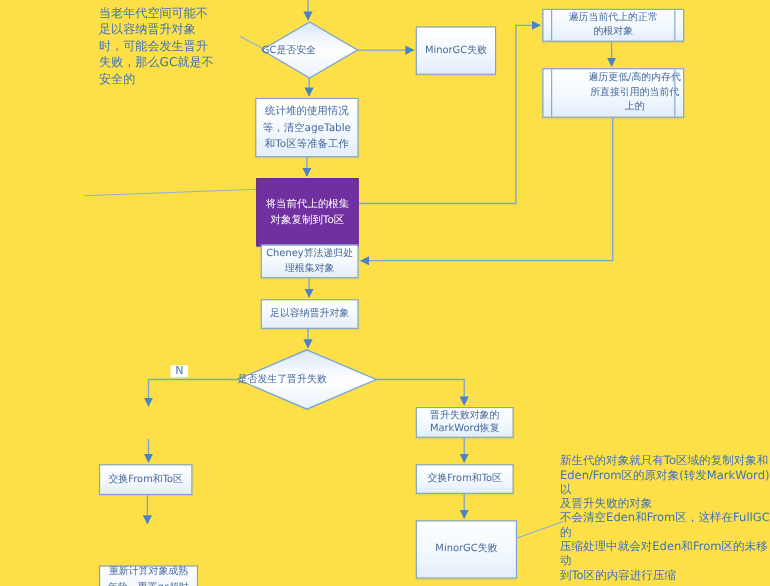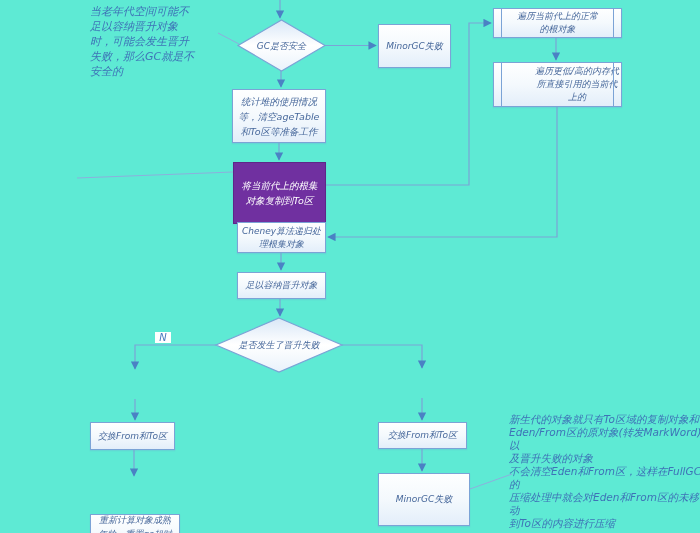--- a/index.html
+++ b/index.html
@@ -1,19 +1,18 @@
 <!DOCTYPE html>
 <html><head>
 <meta charset="utf-8">
 <style>
   html,body{margin:0;padding:0;background:#ffffff;}
   #canvas{
-    position:relative;width:700px;height:533px;background:#5eead4;overflow:hidden;
+    position:relative;width:700px;height:533px;background:#fde047;overflow:hidden;
     font-family:"DejaVu Sans",sans-serif;
-    font-style:italic;
   }
   #wires{position:absolute;left:0;top:0;width:700px;height:533px;}
   .node{
     position:absolute;box-sizing:border-box;
     border:1px solid #7ba3d6;
     background:linear-gradient(180deg,#feffff 0%,#f4f9fd 50%,#e3eefa 100%);
     color:#47689b;font-size:9px;line-height:13px;
     display:flex;align-items:center;justify-content:center;
     text-align:center;white-space:pre-line;
     box-shadow:0 1px 1px rgba(120,160,210,.25);
@@ -22,21 +21,21 @@
     content:"";position:absolute;top:0;bottom:0;width:0;border-left:1px solid #7ba3d6;
   }
   .subroutine::before{left:7px;}
   .subroutine::after{right:7px;}
   .purple{
     background:#7030a0;border-color:#5e2788;color:#ffffff;
     font-size:9.5px;line-height:15px;
   }
   .diamond-label{
     position:absolute;color:#47689b;font-size:9px;line-height:12px;
-    text-align:center;white-space:pre-line;pointer-events:none;
+    text-align:left;white-space:pre-line;pointer-events:none;
   }
   .ann{
     position:absolute;color:#3e73b7;white-space:pre-line;
   }
   #ann-top-left{left:90px;top:4px;width:152px;font-size:11px;line-height:15px;}
   #ann-left{left:4px;top:80px;width:218px;font-size:10.5px;line-height:12.4px;}
   #ann-bottom-right{left:509px;top:413px;width:196px;font-size:10.5px;line-height:13px;}
   #branch-n-label{
     position:absolute;left:155px;top:332px;width:16px;text-align:center;
     color:#4a7abf;font-size:10px;background:#ffffff;
@@ -115,16 +114,18 @@
 和To区等准备工作</div>
   <div class="node purple" style="left:233px;top:162px;width:93px;height:62px;">将当前代上的根集
 对象复制到To区</div>
   <div class="node" style="left:237px;top:222px;width:89px;height:31px;">Cheney算法递归处
 理根集对象</div>
   <div class="node" style="left:237px;top:272px;width:89px;height:27px;">足以容纳晋升对象</div>
   <div class="node" style="left:90px;top:422px;width:85px;height:28px;">交换From和To区</div>
   <div class="node" style="left:90px;top:478px;width:90px;height:40px;line-height:14px;margin-top:36px;">重新计算对象成熟
 年龄、重置gc超时
 时间</div>
+  <div class="node" style="left:378px;top:370px;width:89px;height:28px;line-height:12px;">晋升失败对象的
+MarkWord恢复</div>
   <div class="node" style="left:378px;top:422px;width:89px;height:27px;">交换From和To区</div>
   <div class="node" style="left:378px;top:473px;width:92px;height:53px;">MinorGC失败</div>
 
 </div>
 
 </body></html>

